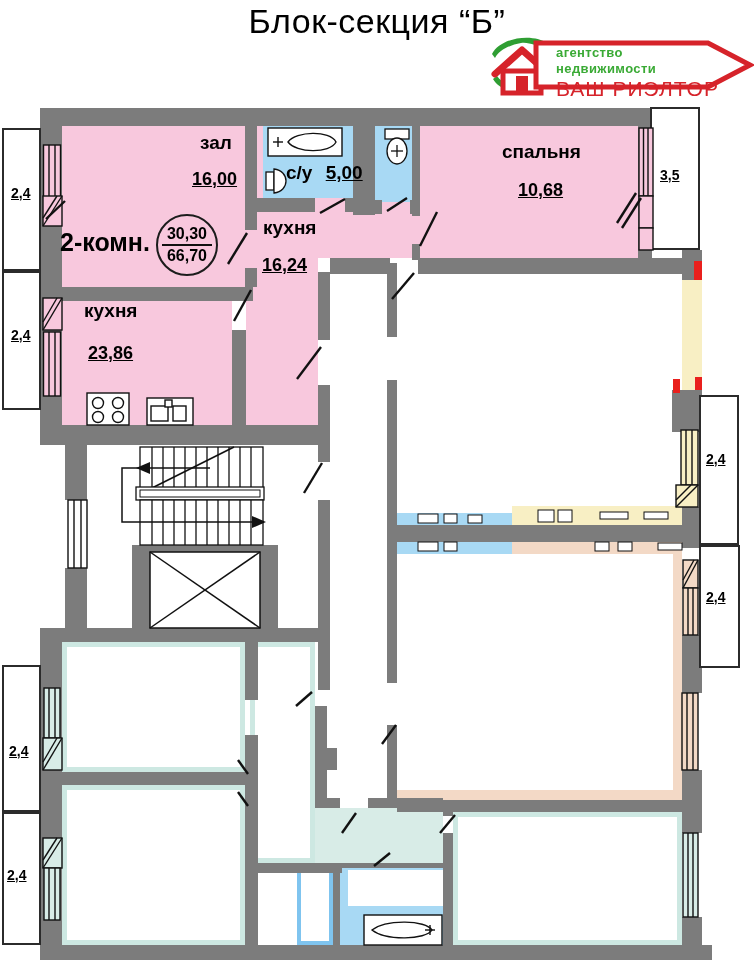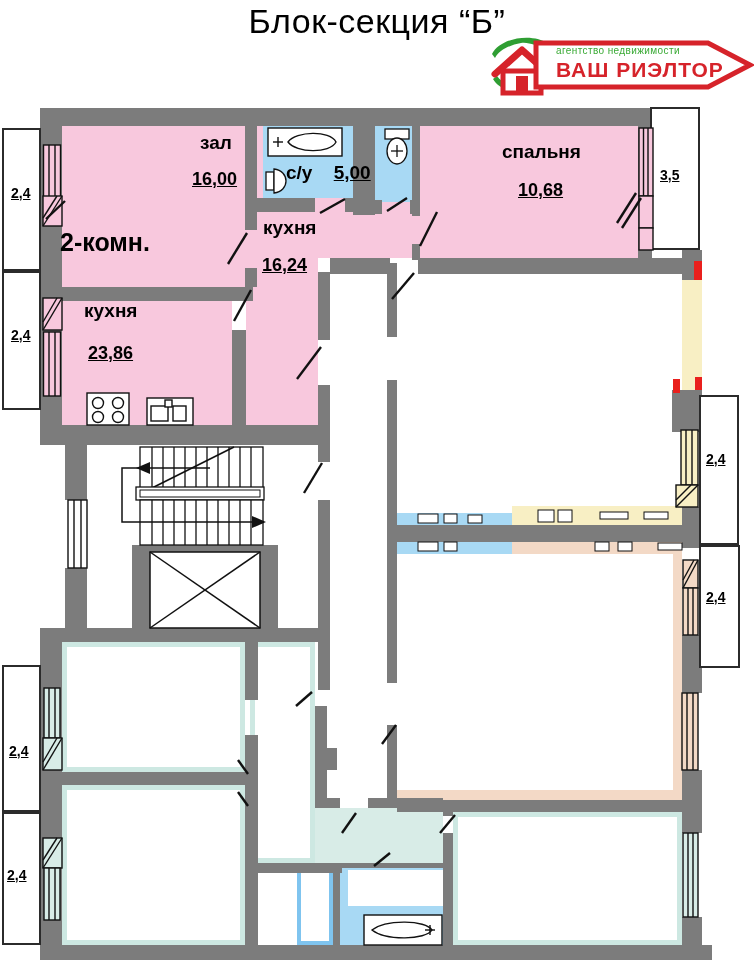--- a/index.html
+++ b/index.html
@@ -21,22 +21,22 @@
   .blbl{position:absolute;font-weight:bold;font-size:14px;line-height:1;text-decoration:underline;white-space:nowrap}
   .title{position:absolute;top:2px;left:0;right:0;text-align:center;font-size:34px;letter-spacing:.5px}
   .type-lbl{position:absolute;font-weight:bold;font-size:25px;line-height:1;white-space:nowrap}
   .area-circle{position:absolute;left:156px;top:214px;width:62px;height:62px;border:2px solid #1c1c1c;border-radius:50%;
     background:#f8c8dd;display:flex;flex-direction:column;align-items:center;justify-content:center;box-sizing:border-box}
   .area-circle .a1{font-weight:bold;font-size:16px;border-bottom:2px solid #111;padding:0 5px 1px}
   .area-circle .a2{font-weight:bold;font-size:16px;padding-top:1px}
   .logo{position:absolute;left:486px;top:33px;width:266px;height:64px}
   .logo-arrow{position:absolute;left:46px;top:6px;width:222px;height:52px}
   .logo-text{position:absolute;left:70px;top:12px;width:170px}
-  .logo-tagline{display:block;font-size:10px;font-weight:normal;color:#3aaa35;letter-spacing:.4px;line-height:1.2}
-  .logo-name{display:block;font-size:21px;font-weight:bold;color:#d6232a;letter-spacing:1px;line-height:1.2}
+  .logo-tagline{display:block;font-size:13px;font-weight:bold;color:#3aaa35;letter-spacing:.4px;line-height:1.2}
+  .logo-name{display:block;font-size:21px;font-weight:normal;color:#d6232a;letter-spacing:1px;line-height:1.2}
   svg{position:absolute;left:0;top:0}
 </style>
 </head>
 <body>
 
 <div class="title">Блок-секция “Б”</div>
 
 <div class="logo">
   <svg width="72" height="64" viewBox="0 0 72 64">
     <path d="M6,21 C14,5 46,-1 63,11 C58,19 46,8 35,10 C24,12 13,17 9,25 Z" fill="#2f9e33"></path>
@@ -339,33 +339,37 @@
       <line x1="238" y1="792" x2="248" y2="806"></line>
       <line x1="440" y1="833" x2="455" y2="815"></line>
     </g>
   </svg>
 
   <div class="lbl" style="left:200px;top:133px">зал</div>
   <div class="num" style="left:192px;top:170px">16,00</div>
 
   <div class="lbl" style="left:286px;top:163px">
     <span>с/у</span>
-    <span style="text-decoration:underline;margin-left:16px">5,00</span>
+    <span style="text-decoration:underline;margin-left:8px">5,00</span>
   </div>
 
   <div class="lbl" style="left:502px;top:142px">спальня</div>
   <div class="num" style="left:518px;top:181px">10,68</div>
 
   <div class="lbl" style="left:263px;top:218px">кухня</div>
   <div class="num" style="left:262px;top:256px">16,24</div>
 
   <div class="lbl" style="left:84px;top:301px">кухня</div>
   <div class="num" style="left:88px;top:344px">23,86</div>
 
   <div class="type-lbl" style="left:60px;top:230px">2-комн.</div>
+  <div class="area-circle">
+    <span class="a1">30,30</span>
+    <span class="a2">66,70</span>
+  </div>
 
   <div class="blbl" style="left:11px;top:186px">2,4</div>
   <div class="blbl" style="left:11px;top:328px">2,4</div>
   <div class="blbl" style="left:9px;top:744px">2,4</div>
   <div class="blbl" style="left:7px;top:868px">2,4</div>
   <div class="blbl" style="left:660px;top:168px">3,5</div>
   <div class="blbl" style="left:706px;top:452px">2,4</div>
   <div class="blbl" style="left:706px;top:590px">2,4</div>
 </div>
 

